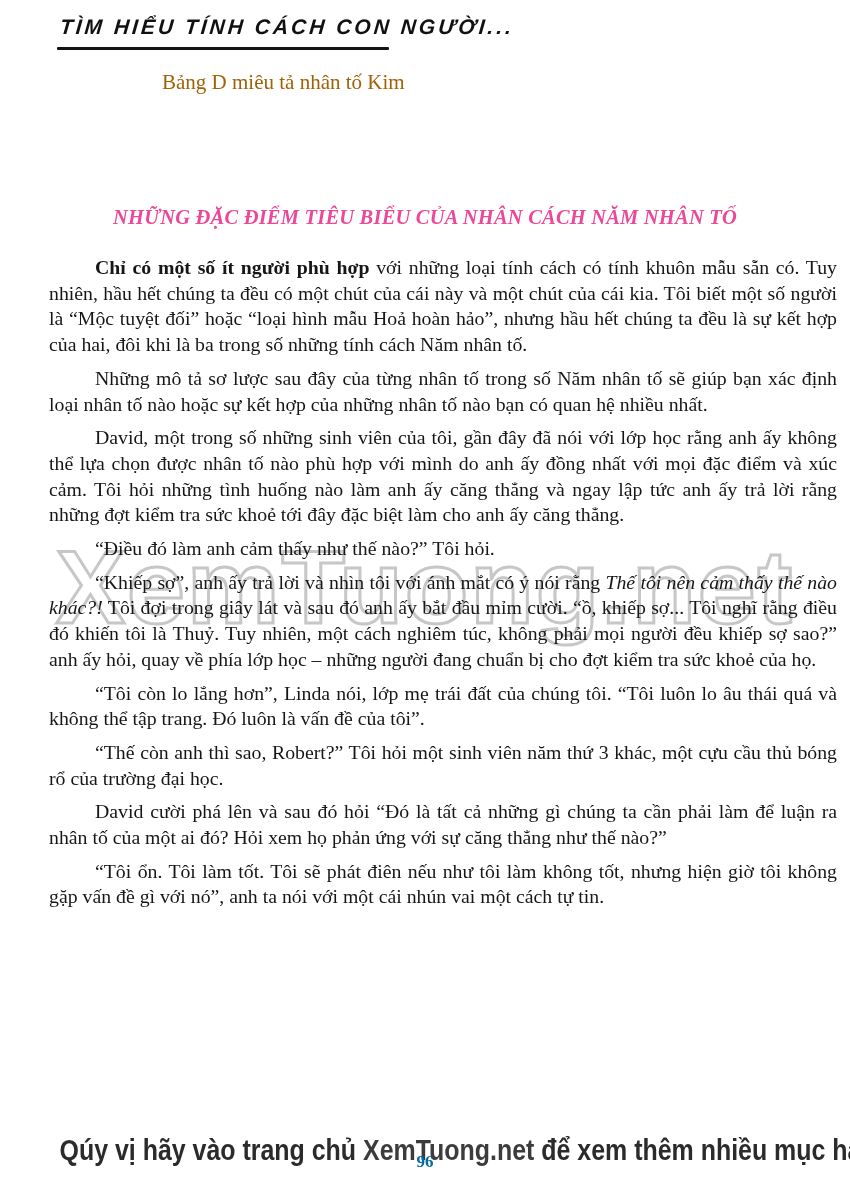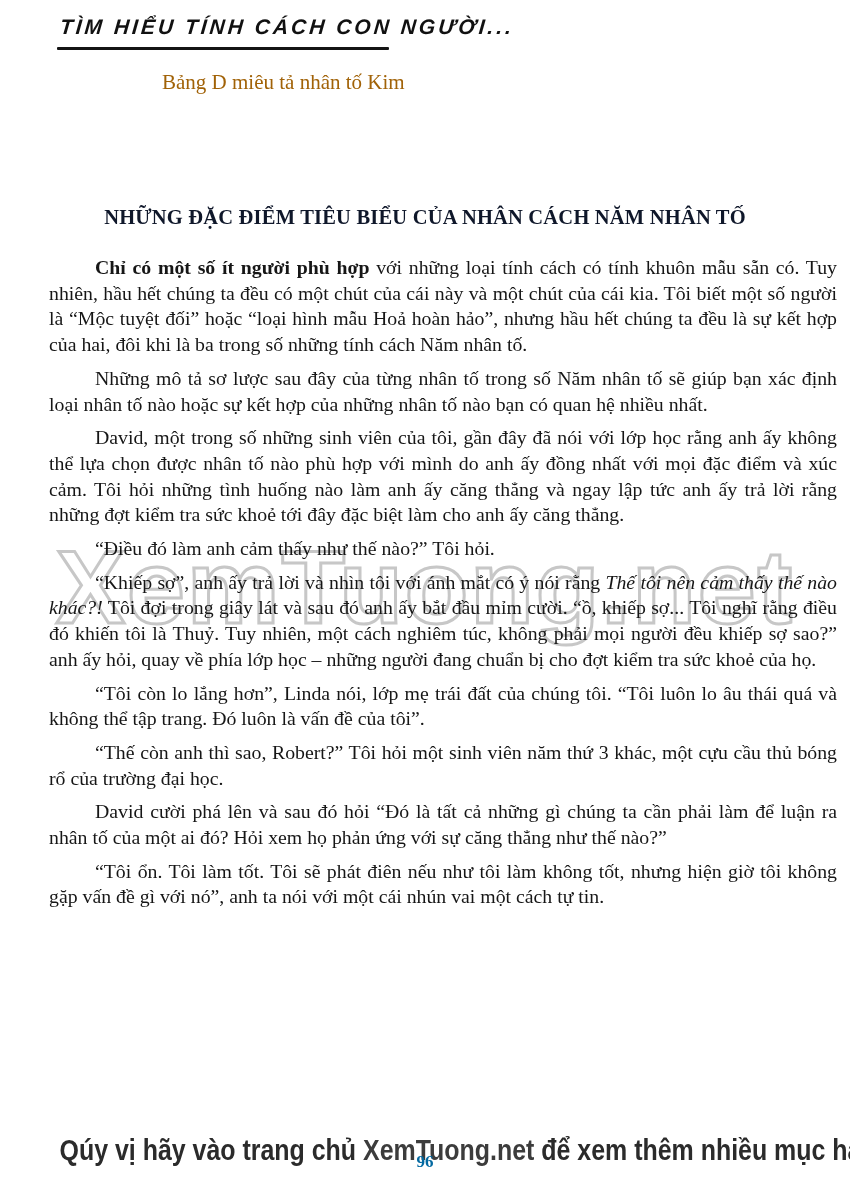--- a/index.html
+++ b/index.html
@@ -36,21 +36,21 @@
     font-size: 21px; color: #a16207; white-space: nowrap; margin-left: 40px;
   }
   .intro-line.l0 { top: 70px; }
   .intro-line.l1 { top: 111px; }
 
   
   .section-title {
     position: absolute; top: 206px; left: 0;
     width: 100%; text-align: center;
     font-size: 20.5px; font-weight: bold;
-    letter-spacing: 0.2px; margin: 0; color: #0f172a;
+    letter-spacing: 0.2px; margin: 0; color: #ec4899; font-style: italic;
   }
 
   
   .body-text {
     position: absolute; top: 247px; left: 49px;
     width: 788px;
     font-size: 19.8px; line-height: 25.7px;
     text-align: justify;
     z-index: 2;
   }

